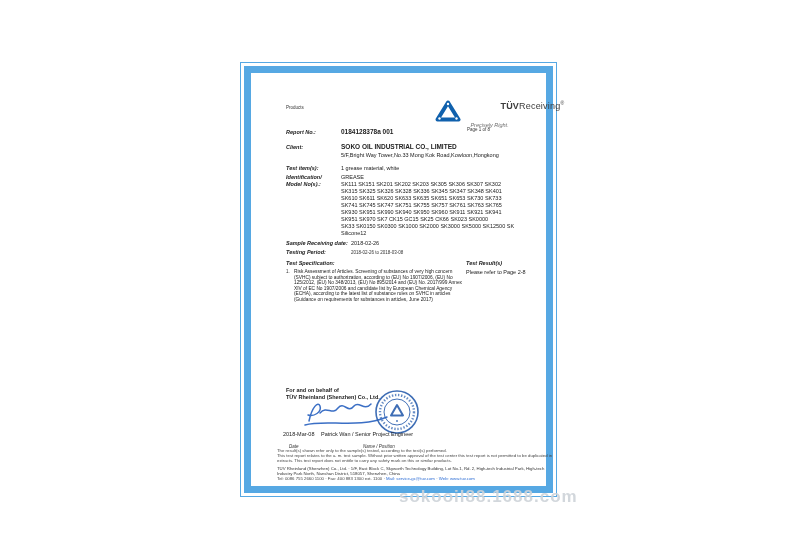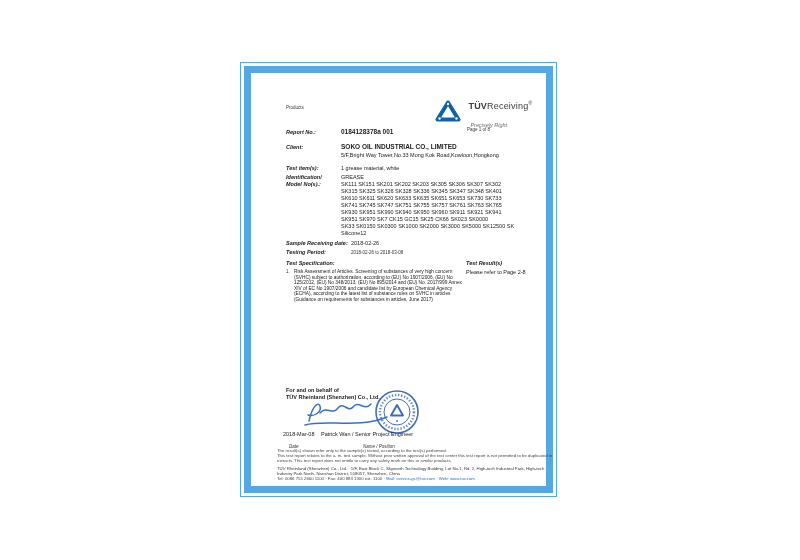--- a/index.html
+++ b/index.html
@@ -14,21 +14,21 @@
 
   .abs { position:absolute; white-space:nowrap; }
   .lbl { font-size:5.5px; font-weight:bold; font-style:italic; color:#1a1a1a; }
   .val { font-size:5.5px; color:#1a1a1a; }
   .big { font-size:6.5px; font-weight:bold; }
   .tiny { font-size:4.5px; color:#333; }
   .wrapblock { white-space:normal; }
 
   
   .logo-brand { font-size:9px; color:#3c3c3c; letter-spacing:0.2px; }
-  .logo-brand b { color:#3c3c3c; }
+  .logo-brand b { color:#3c3c3c;margin-left:32px; }
   .logo-reg { font-size:5px; vertical-align:super; }
   .logo-tag { font-size:5.5px; font-style:italic; color:#6d6d6d; }
 
   
   .models { font-size:5.5px; line-height:7px; color:#1a1a1a; }
 
   
   .spec-text { font-size:4.8px; line-height:5.5px; width:172px; color:#1a1a1a; }
 
   
@@ -146,14 +146,15 @@
           <div class="addr" style="margin-top:2px;">TÜV Rheinland (Shenzhen) Co., Ltd. · 1/F, East Block C, Skyworth Technology Building, Lot No.1, Rd. 2, High-tech Industrial Park, High-tech Industry Park North, Nanshan District, 518057, Shenzhen, China</div>
           <div>
             <span>Tel: 0086 755 2660 1100 · Fax: 400 883 1300 ext. 1100 · </span><span class="blue-link">Mail: service-gc@tuv.com</span><span> · </span><span class="blue-link">Web: www.tuv.com</span>
           </div>
         </div>
 
       </div>
     </div>
   </div>
 
+  <div class="wm-url">sokooil88.1688.com</div>
 
 </div>
 
 </body></html>

